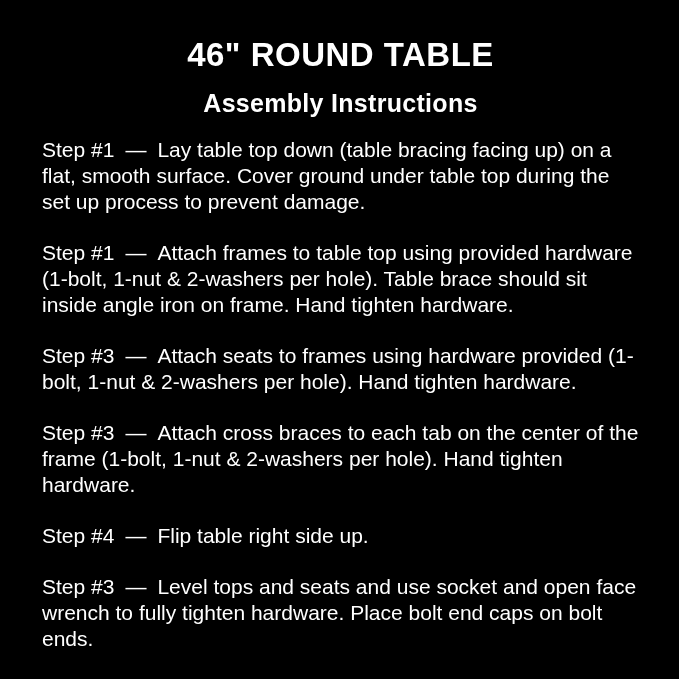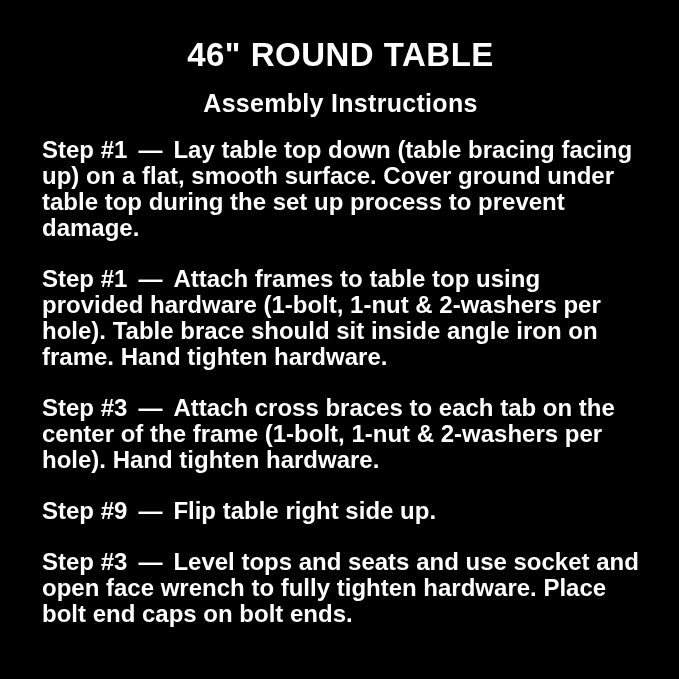--- a/index.html
+++ b/index.html
@@ -35,22 +35,22 @@
     font-size: 25px;
     font-weight: 700;
     letter-spacing: 0.3px;
     line-height: 1.1;
     margin: 16px;
   }
   .steps {
     max-width: 601px;
   }
   .step {
-    font-size: 24px;
-    font-weight: 700;
+    font-size: 21px;
+    font-weight: 400;
     line-height: 26px;
     margin: 0 0 25px 0;
     letter-spacing: 0px;
   }
   .step-sep {
     display: inline-block;
     margin: 0 11px;
   }
 </style>
 </head>
@@ -62,22 +62,23 @@
     <h1 class="title">46" ROUND TABLE</h1>
     <h2 class="subtitle">Assembly Instructions</h2>
   </div>
 
   <div class="steps">
 
     <p class="step"><span>Step #1</span><span class="step-sep">—</span><span>Lay table top down (table bracing facing up) on a flat, smooth surface. Cover ground under table top during the set up process to prevent damage.</span></p>
 
     <p class="step"><span>Step #1</span><span class="step-sep">—</span><span>Attach frames to table top using provided hardware (1-bolt, 1-nut &amp; 2-washers per hole). Table brace should sit inside angle iron on frame. Hand tighten hardware.</span></p>
 
+    <p class="step"><span>Step #3</span><span class="step-sep">—</span><span>Attach seats to frames using hardware provided (1-bolt, 1-nut &amp; 2-washers per hole). Hand tighten hardware.</span></p>
 
     <p class="step"><span>Step #3</span><span class="step-sep">—</span><span>Attach cross braces to each tab on the center of the frame (1-bolt, 1-nut &amp; 2-washers per hole). Hand tighten hardware.</span></p>
 
-    <p class="step"><span>Step #9</span><span class="step-sep">—</span><span>Flip table right side up.</span></p>
+    <p class="step"><span>Step #4</span><span class="step-sep">—</span><span>Flip table right side up.</span></p>
 
     <p class="step"><span>Step #3</span><span class="step-sep">—</span><span>Level tops and seats and use socket and open face wrench to fully tighten hardware. Place bolt end caps on bolt ends.</span></p>
 
   </div>
 
 </div>
 
 </body></html>

